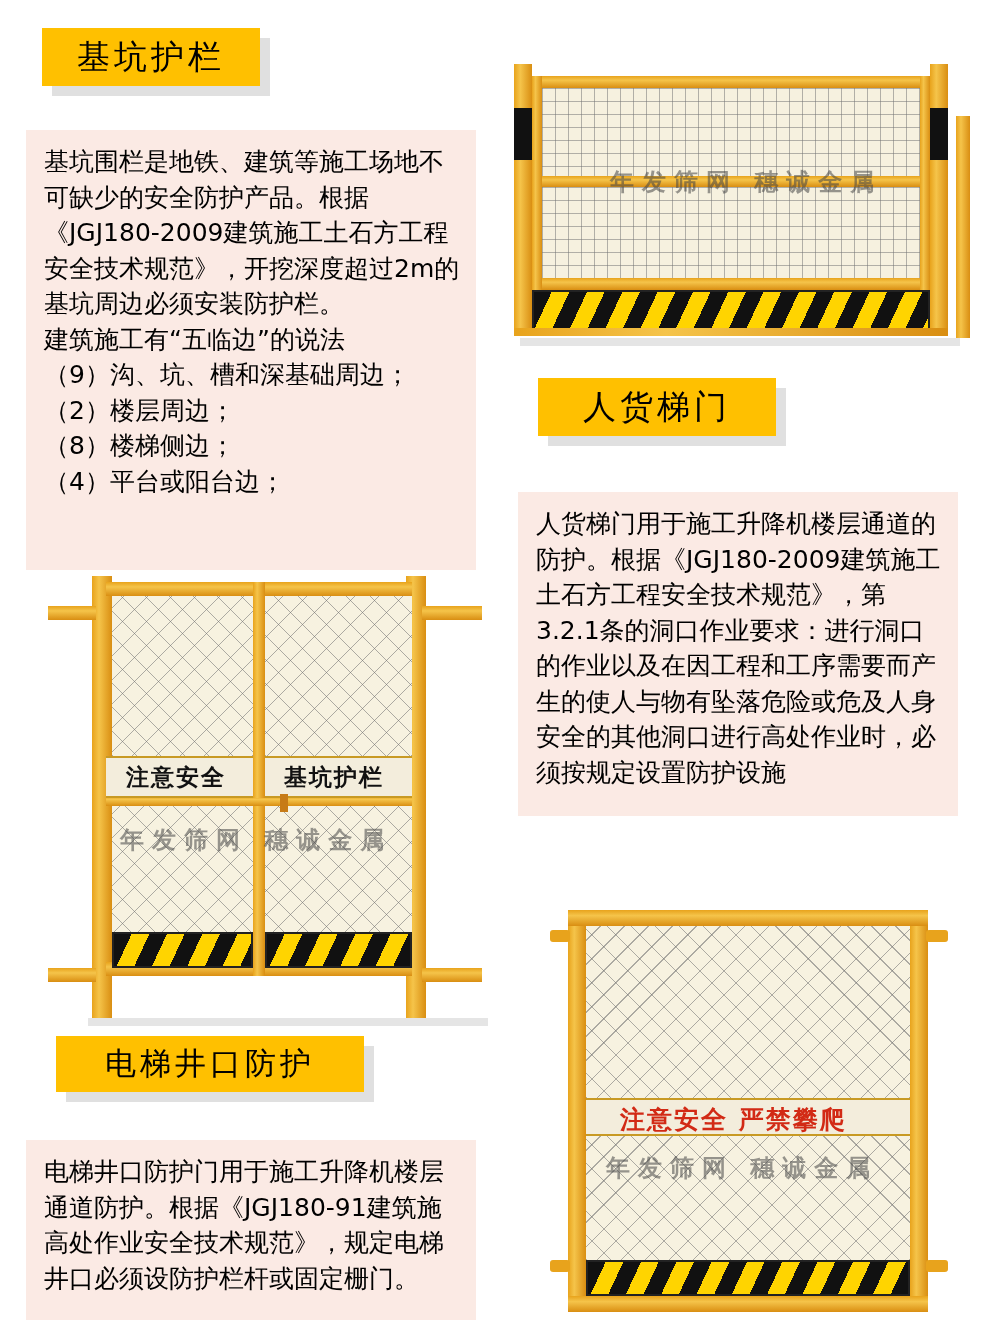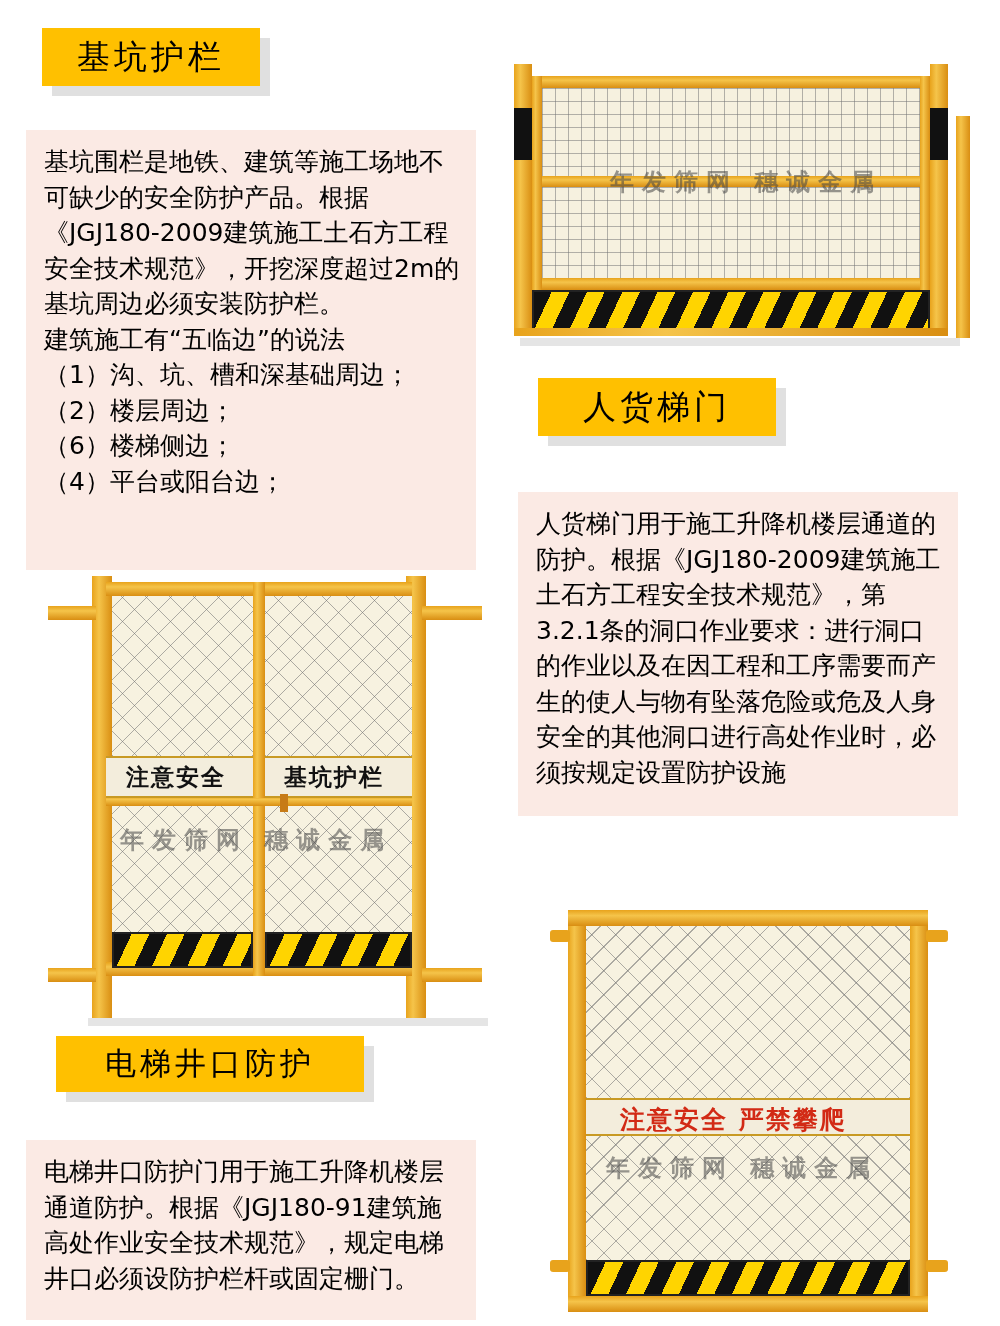--- a/index.html
+++ b/index.html
@@ -105,23 +105,23 @@
 </head>
 <body>
 
 <div class="page">
 
   <div class="banner" id="banner-jikeng">基坑护栏</div>
 
   <div class="textblock" id="text-jikeng">
     <p>基坑围栏是地铁、建筑等施工场地不可缺少的安全防护产品。根据《JGJ180-2009建筑施工土石方工程安全技术规范》，开挖深度超过2m的基坑周边必须安装防护栏。</p>
     <p>建筑施工有“五临边”的说法</p>
-    <p>（1）沟、坑、槽和深基础周边；</p>
+    <p>（9）沟、坑、槽和深基础周边；</p>
     <p>（2）楼层周边；</p>
-    <p>（6）楼梯侧边；</p>
+    <p>（8）楼梯侧边；</p>
     <p>（4）平台或阳台边；</p>
   </div>
 
   <div class="panel" style="left:500px;top:56px;width:480px;height:290px;">
 
     <div class="post" style="left:14px;top:8px;width:18px;height:272px;"></div>
     <div class="post" style="left:430px;top:8px;width:18px;height:272px;"></div>
     <div class="post" style="left:14px;top:52px;width:18px;height:52px;background:#111;"></div>
     <div class="post" style="left:430px;top:52px;width:18px;height:52px;background:#111;"></div>
 

